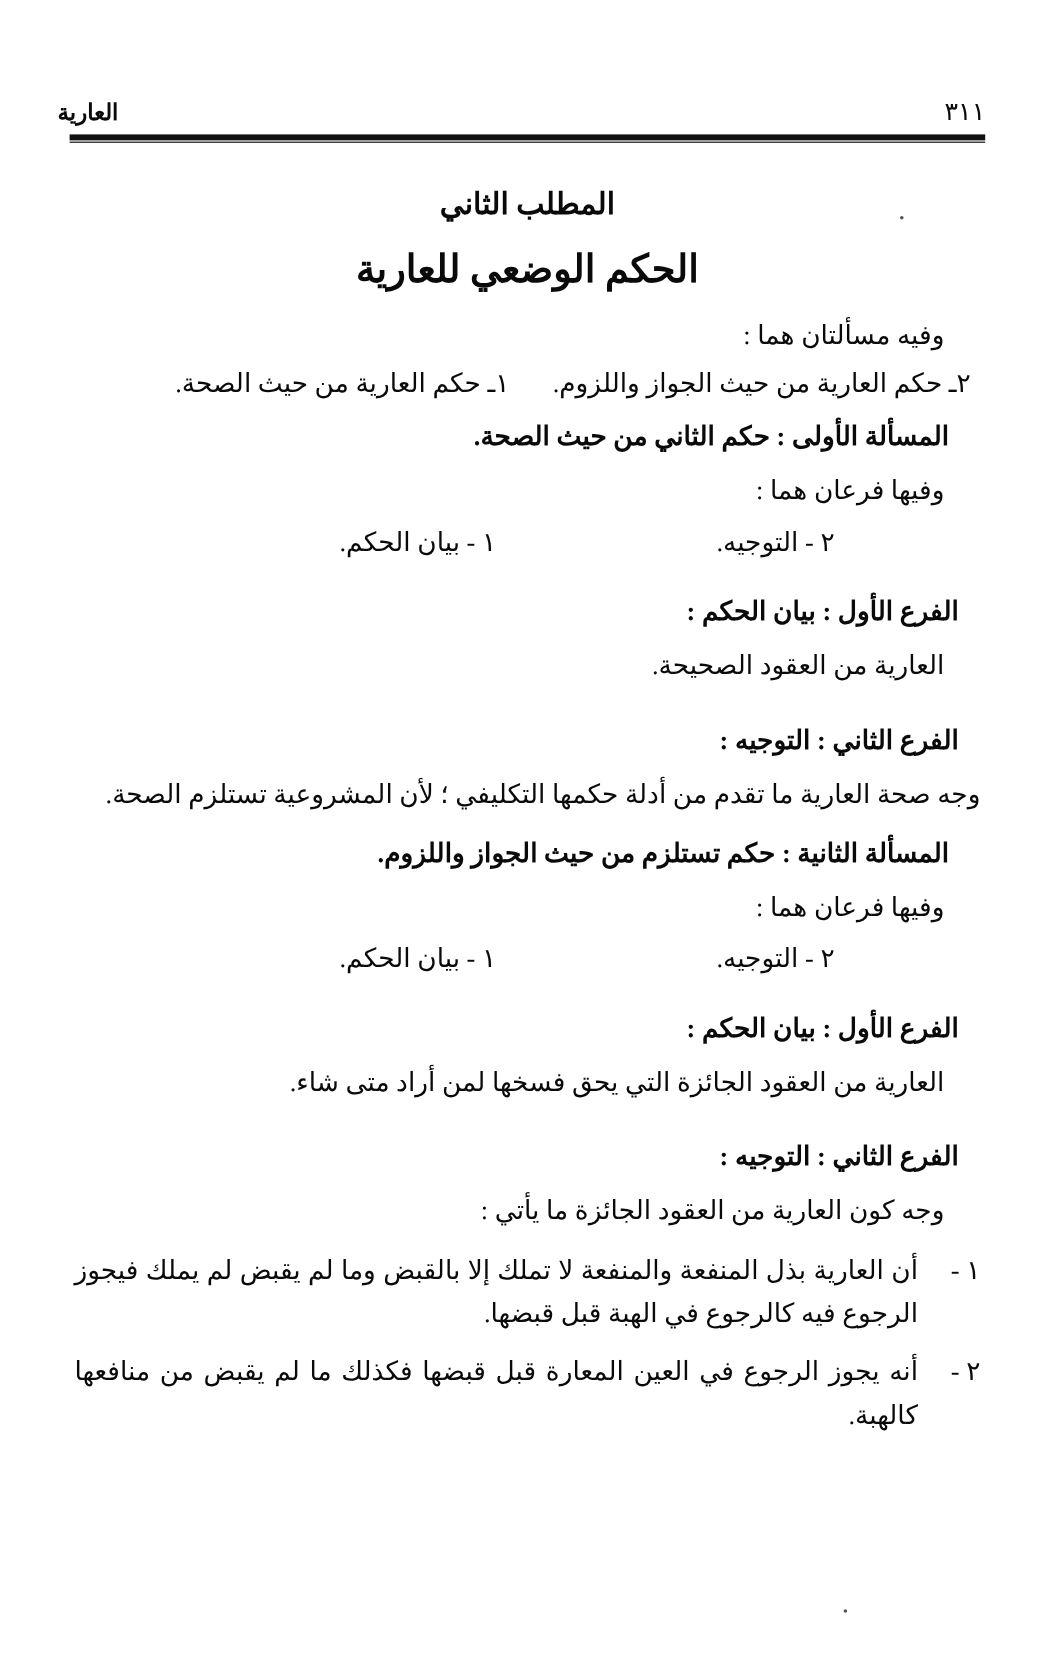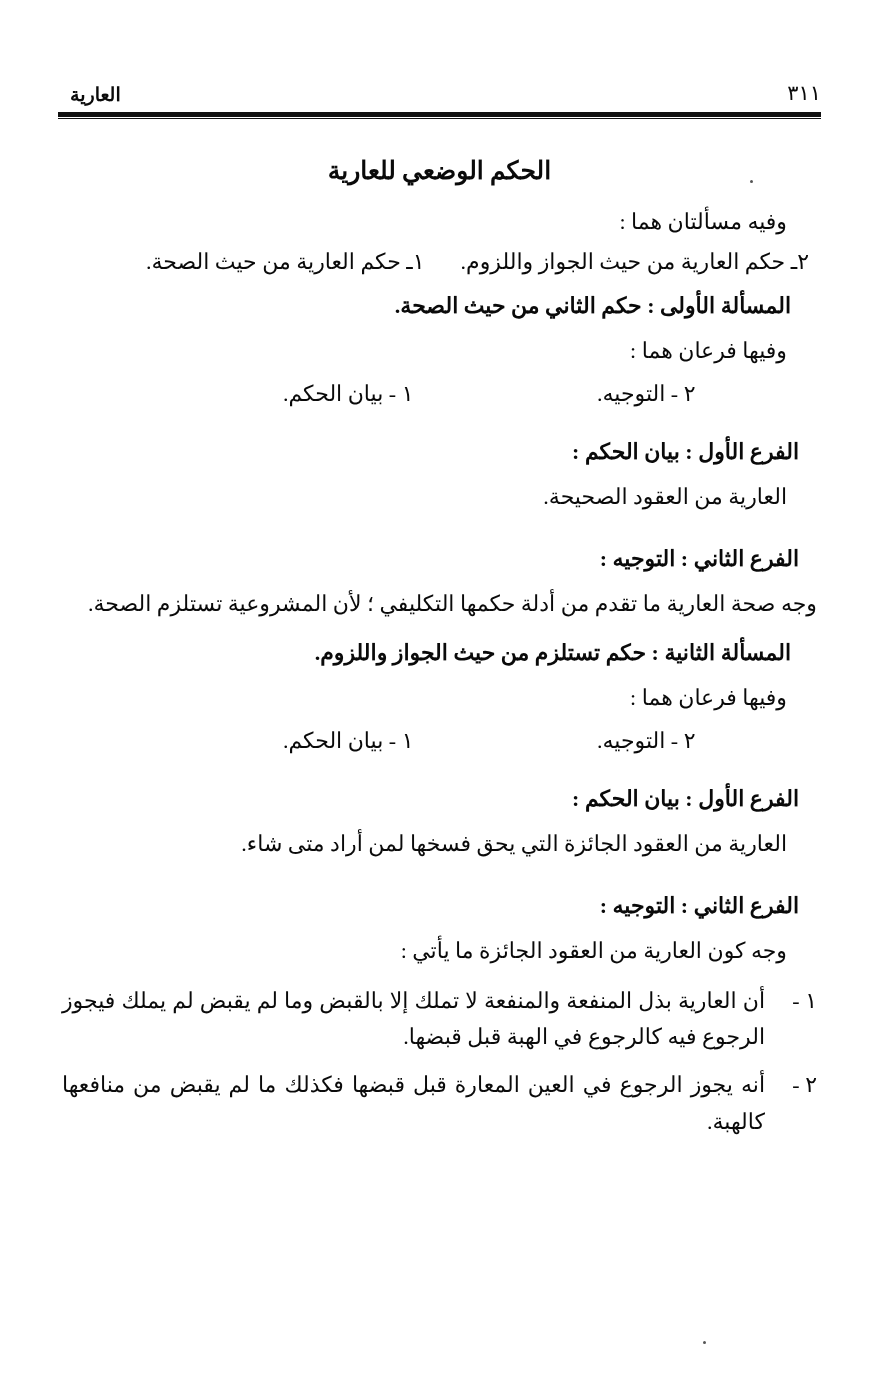--- a/index.html
+++ b/index.html
@@ -20,21 +20,21 @@
     width: 879px;
     height: 1384px;
     box-sizing: border-box;
     padding: 0;
   }
 
   
   .header {
     position: absolute;
     top: 72px;
-    left: 70px;
+    left: 48px;
     right: 58px;
     height: 34px;
     display: flex;
     flex-direction: row-reverse;
     justify-content: space-between;
     align-items: flex-end;
   }
   .header-title {
     font-size: 19px;
     font-weight: bold;
@@ -76,21 +76,21 @@
     text-align: center;
     margin-top: 12px;
   }
   .title-main {
     font-size: 25px;
     font-weight: bold;
     line-height: 1.5;
     letter-spacing: -0.5px;
   }
   .title-sub {
-    font-size: 25px;
+    font-size: 32px;
     font-weight: bold;
     line-height: 1.5;
     margin-top: 10px;
     letter-spacing: -0.5px;
   }
 
   p {
     margin: 0;
     font-size: 22px;
     line-height: 1.62;
@@ -195,20 +195,21 @@
 
   <div class="header">
     <div class="header-title">العارية</div>
     <div class="header-page">٣١١</div>
   </div>
   <div class="header-rule"></div>
 
   <div class="content">
 
     <div class="title-block">
+      <div class="title-main">المطلب الثاني</div>
       <div class="title-sub">الحكم الوضعي للعارية</div>
     </div>
 
     <p class="para center-ind">وفيه مسألتان هما :</p>
 
     <div class="inline-pair">
       <span>٢ـ حكم العارية من حيث الجواز واللزوم.</span>
       <span>١ـ حكم العارية من حيث الصحة.</span>
     </div>
 

